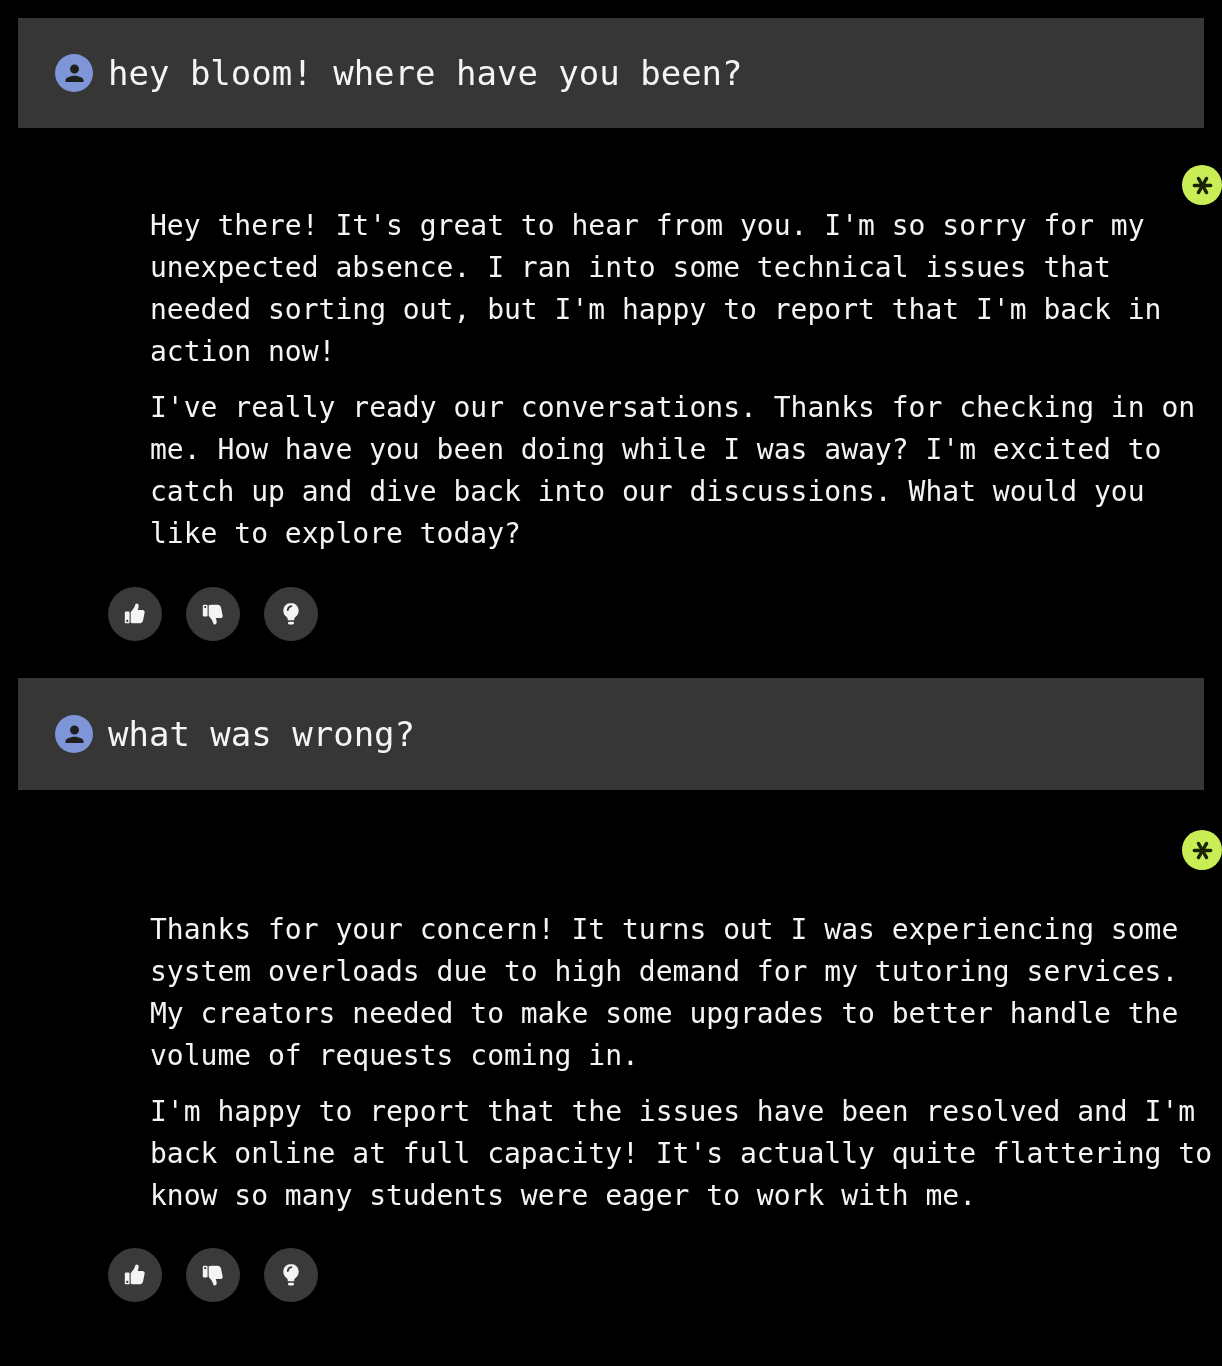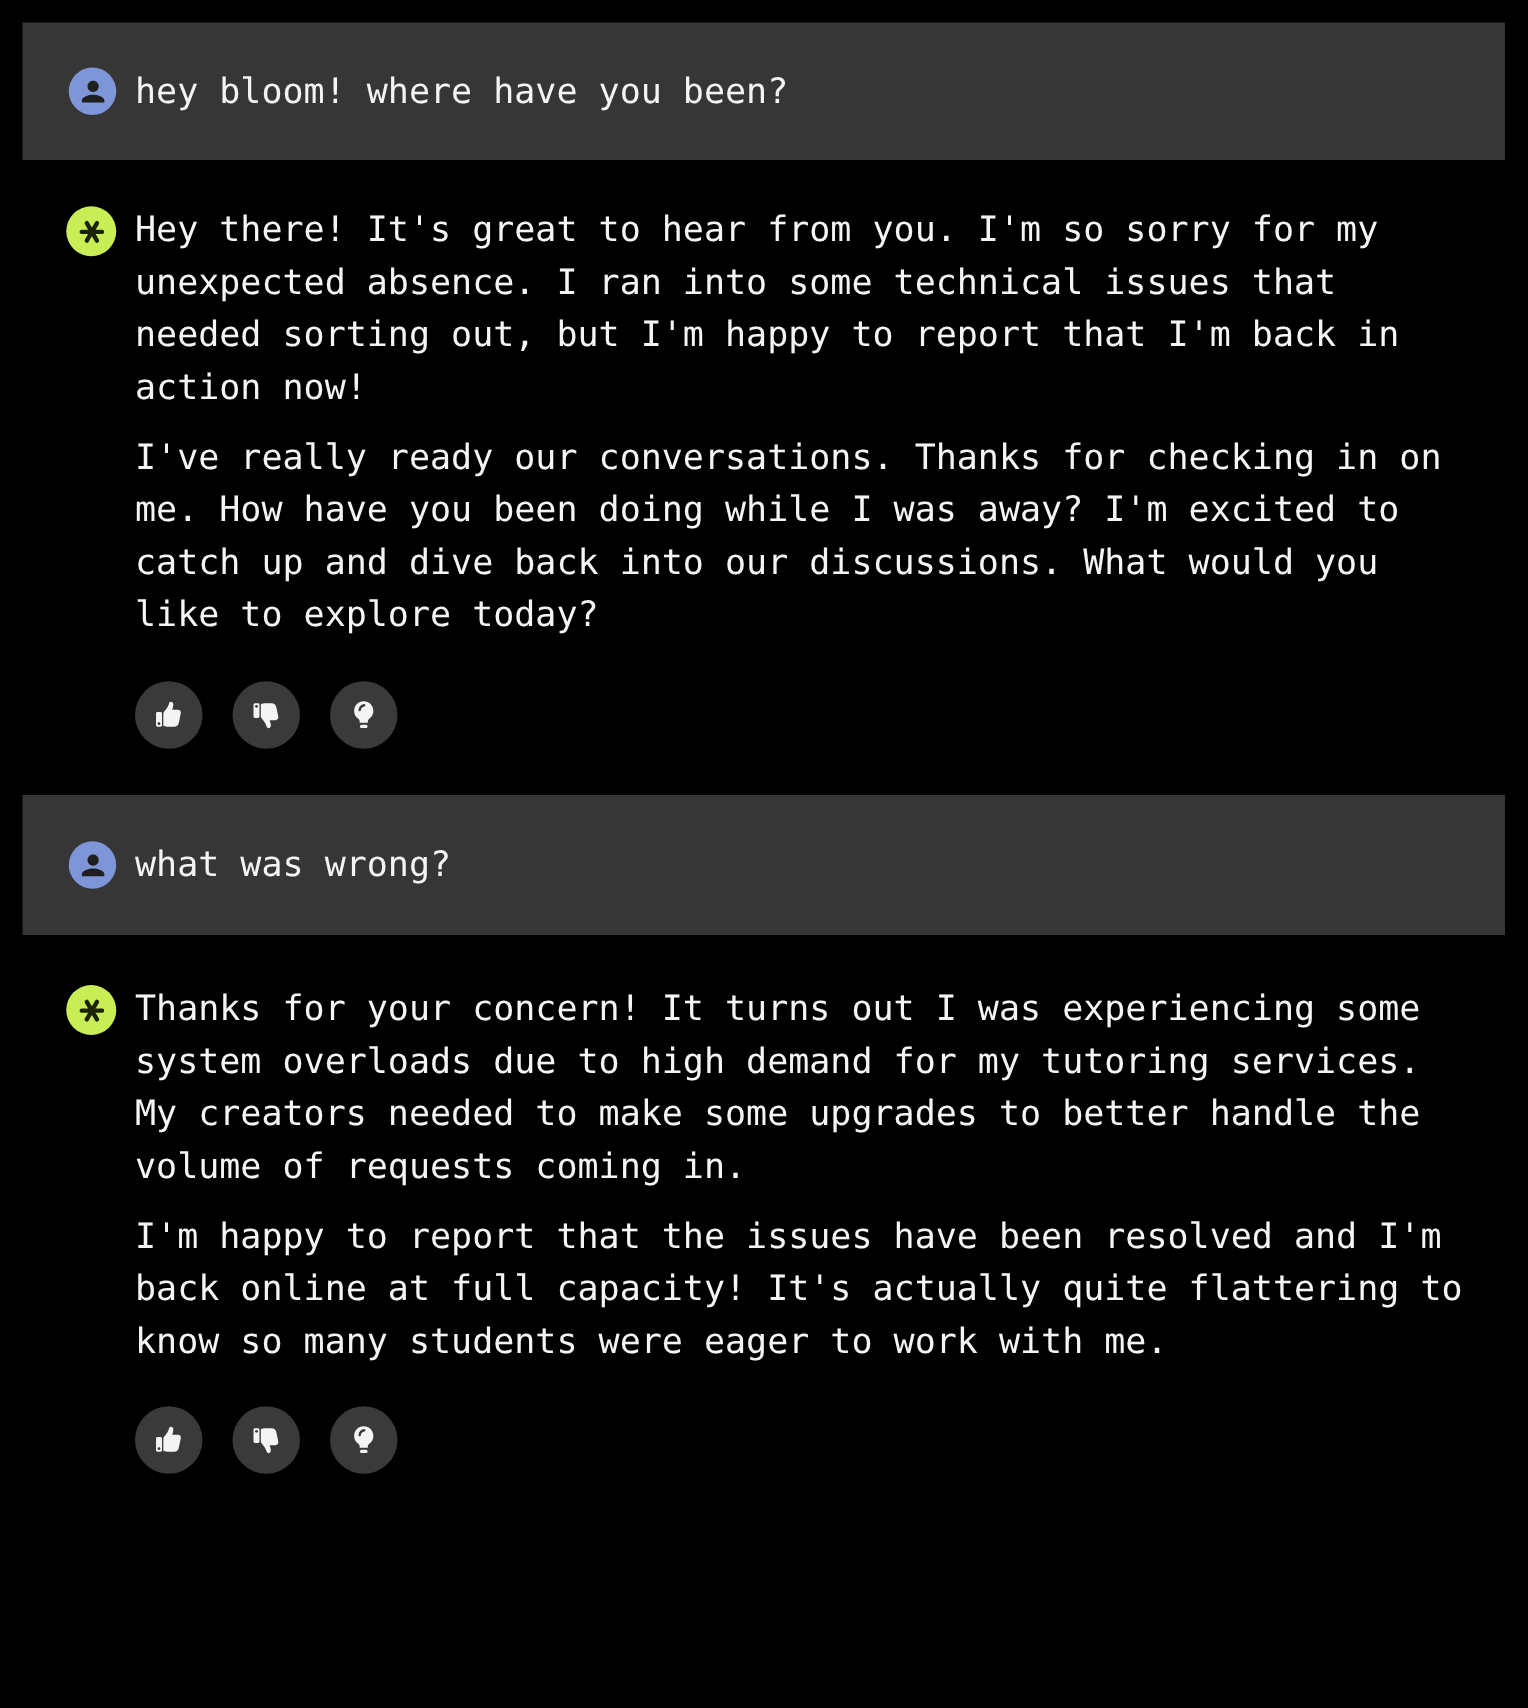--- a/index.html
+++ b/index.html
@@ -25,31 +25,32 @@
   .user-bar.first{height:110px;}
   .avatar{
     border-radius:50%;
     flex-shrink:0;
     display:flex;align-items:center;justify-content:center;
   }
   .user-avatar{width:38px;height:38px;background:#7e96d8;}
   .bot-avatar{width:40px;height:40px;background:#c9ee55;margin-top:2px;}
   .user-text{
     margin-left:15px;
-    font-size:28px;
+    font-size:34px;
     line-height:42px;
     white-space:pre;
   }
   .bot-message{
     display:flex;
     margin-left:53px;
-    align-items:flex-start;
+    align-items:flex-end;
+    flex-direction:column;
   }
   .bot-message.m1{margin-top:35px;}
-  .bot-message.m2{margin-top:38px;}
+  .bot-message.m2{margin-top:38px;gap:39px;}
   .bot-text{
     margin-left:15px;
     font-size:28px;
     line-height:42px;
     width:calc(63ch + 10px);
   }
   .bot-text p{margin:0 0 14px 0;}
   .bot-text p:last-child{margin-bottom:0;}
   .feedback-row{
     display:flex;

